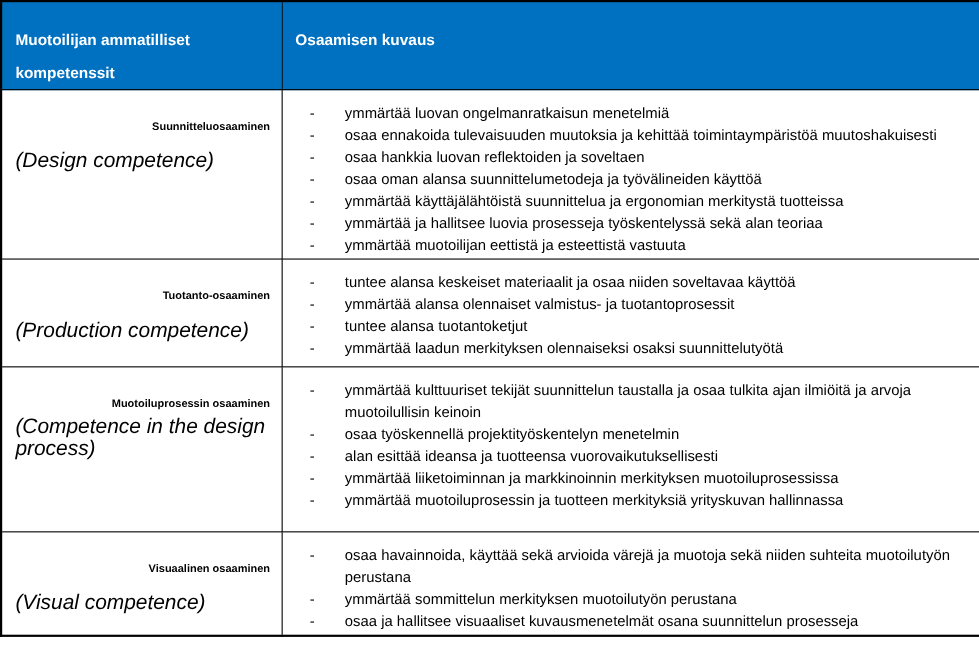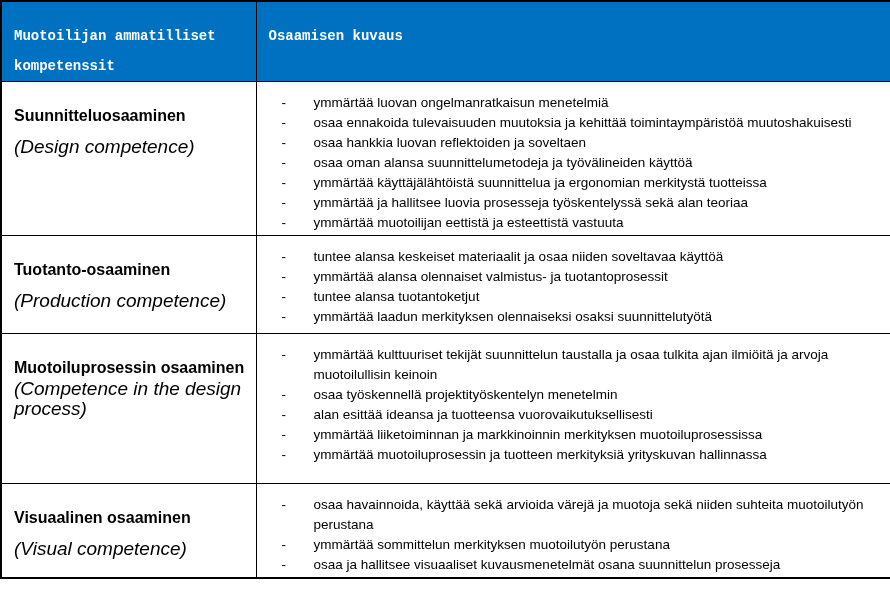--- a/index.html
+++ b/index.html
@@ -21,41 +21,42 @@
     border: 2px solid var(--border, #000000);
   }
   col.col-left  { width: 255px; }
   col.col-right { width: 635px; }
   th, td {
     border: 1px solid var(--border, #000000);
     vertical-align: top;
     text-align: left;
   }
   
-  tr.header-row { height: 74px; font-family: Liberation Mono, monospace; }
+  tr.header-row { height: 74px; }
   th.header-cell {
     background: var(--header-bg, #0070C0);
     color: var(--header-text, #ffffff);
     font-size: 14px;
     font-weight: bold;
     line-height: 30px;
     padding: 19px 14px 0 12px;
   }
   
   tr.row-1 { height: 154px; }
   tr.row-2 { height: 98px;  }
   tr.row-3 { height: 150px; }
   tr.row-4 { height: 94px;  }
   td.left-cell {
     padding: 24px 10px 0 12px;
   }
   .competence-title {
-    font-size: 16px;
+    font-size: 10px;
     font-weight: bold;
     line-height: 20px;
+    text-align: right;
   }
   .competence-subtitle {
     font-size: 19px;
     font-style: italic;
     line-height: 20px;
     margin-top: 11px;
   }
   td.left-cell.tight .competence-subtitle {
     margin-top: 1px;
   }

